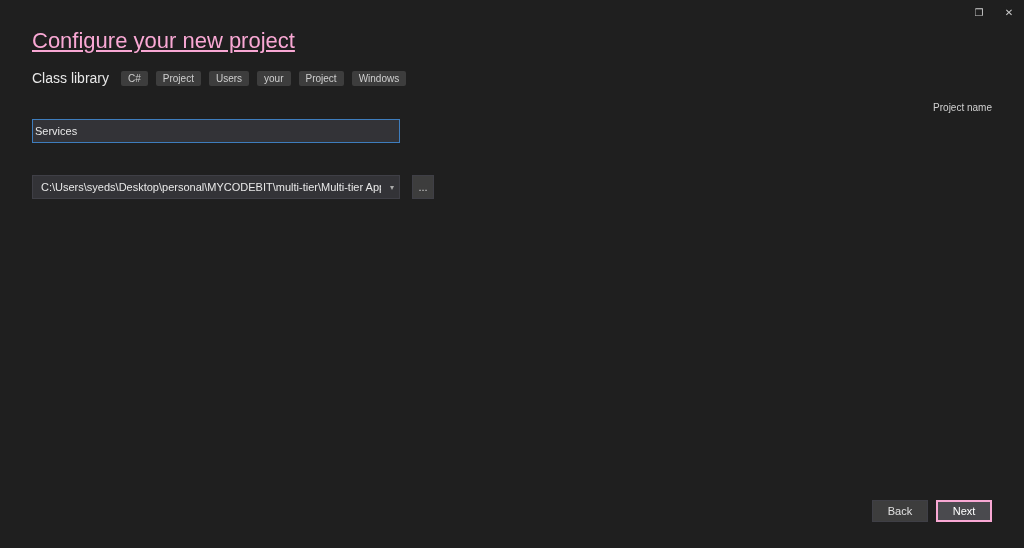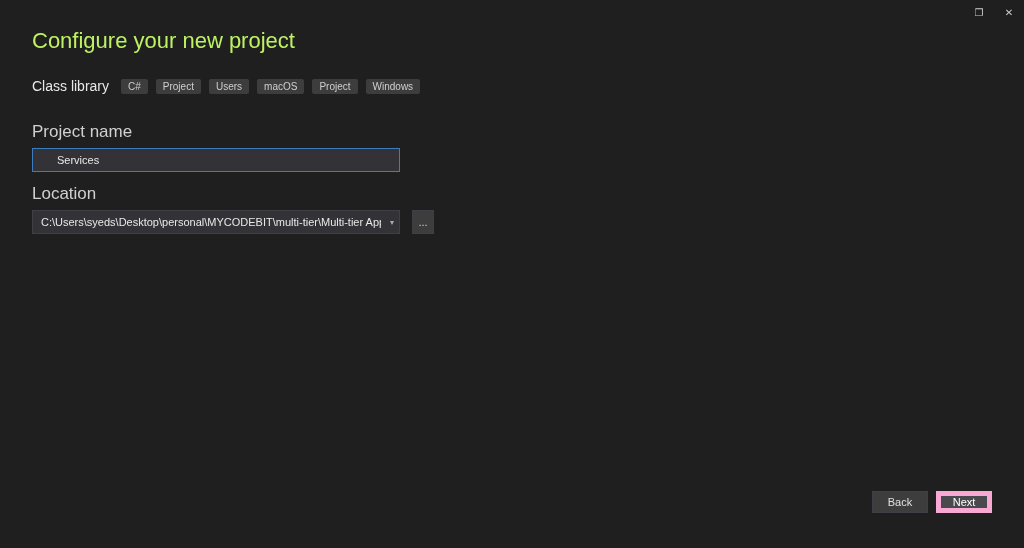--- a/index.html
+++ b/index.html
@@ -33,58 +33,60 @@
       color: #cccccc;
       font-size: 10px;
       cursor: pointer;
     }
     .content {
       padding: 28px 32px 0 32px;
     }
     .page-title {
       font-size: 22px;
       font-weight: 400;
-      color: #bef264;
-      margin-bottom: 24px;
+      color: #f9a8d4;
+      margin-bottom: 16px;
+      text-decoration: underline;
     }
     .subtitle-row {
       display: flex;
       align-items: center;
       gap: 8px;
-      margin-bottom: 28px;
+      margin-bottom: 16px;
     }
     .subtitle {
       font-size: 14px;
       font-weight: 400;
       color: #e8e8e8;
       margin-right: 4px;
     }
     .tag {
       background: #3d3d3d;
       color: #cfcfcf;
       font-size: 10px;
       padding: 2px 7px;
       border-radius: 2px;
     }
     .field-label {
-      font-size: 17px;
+      font-size: 10px;
       color: #d0d0d0;
       margin-bottom: 6px;
       display: block;
+      text-align: right;
     }
     .text-input {
       width: 368px;
       height: 24px;
       background: #333337;
       border: 1px solid #3e7dbd;
       color: #e8e8e8;
       font-size: 11px;
-      padding: 0 24px;
+      padding: 0 2px;
       outline: none;
-      margin-bottom: 12px;
+      margin-bottom: 32px;
       font-family: inherit;
     }
     .location-row {
       display: flex;
       align-items: center;
       gap: 12px;
     }
     .combo-wrap {
       position: relative;
       width: 368px;
@@ -119,21 +121,21 @@
       border: 1px solid #3f3f46;
       color: #cfcfcf;
       font-size: 11px;
       display: flex;
       align-items: center;
       justify-content: center;
       cursor: pointer;
     }
     .footer {
       position: absolute;
-      bottom: 35px;
+      bottom: 26px;
       right: 32px;
       display: flex;
       gap: 8px;
     }
     .btn {
       min-width: 56px;
       height: 22px;
       font-size: 11px;
       border: 1px solid #3f3f46;
       display: flex;
@@ -142,48 +144,47 @@
       cursor: pointer;
       font-family: inherit;
     }
     .btn-back {
       background: #3d3d3d;
       color: #e0e0e0;
     }
     .btn-next {
       background: #4a4a4e;
       color: #ffffff;
-      border: 5px solid #f9a8d4;
+      border: 2px solid #f9a8d4;
     }
   </style>
 </head>
 <body>
 
 <div class="titlebar">
   <div class="win-btn">❐</div>
   <div class="win-btn">✕</div>
 </div>
 
 <div class="content">
   <h1 class="page-title">Configure your new project</h1>
 
   <div class="subtitle-row">
     <span class="subtitle">Class library</span>
     <span class="tag">C#</span>
     <span class="tag">Project</span>
     <span class="tag">Users</span>
-    <span class="tag">macOS</span>
+    <span class="tag">your</span>
     <span class="tag">Project</span>
     <span class="tag">Windows</span>
   </div>
 
   <label class="field-label">Project name</label>
   <input type="text" class="text-input" value="Services" style="">
 
-  <label class="field-label">Location</label>
   <div class="location-row">
     <div class="combo-wrap">
       <input type="text" class="combo" value="C:\Users\syeds\Desktop\personal\MYCODEBIT\multi-tier\Multi-tier Application" style="">
       <span class="combo-arrow">▾</span>
     </div>
     <div class="browse-btn">...</div>
   </div>
 </div>
 
 <div class="footer">

